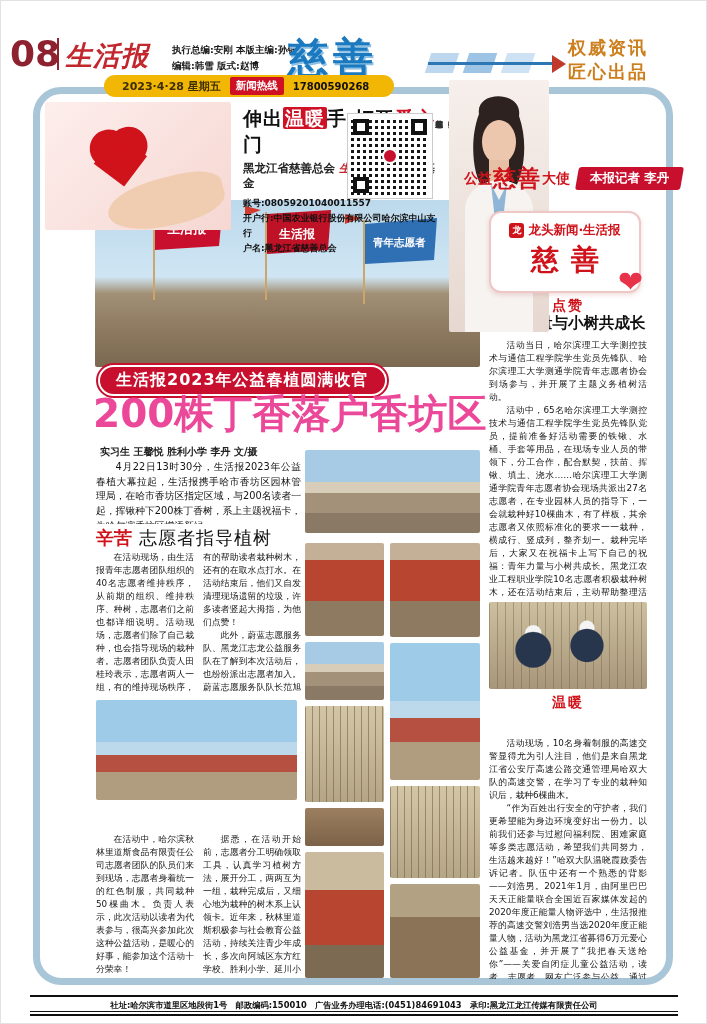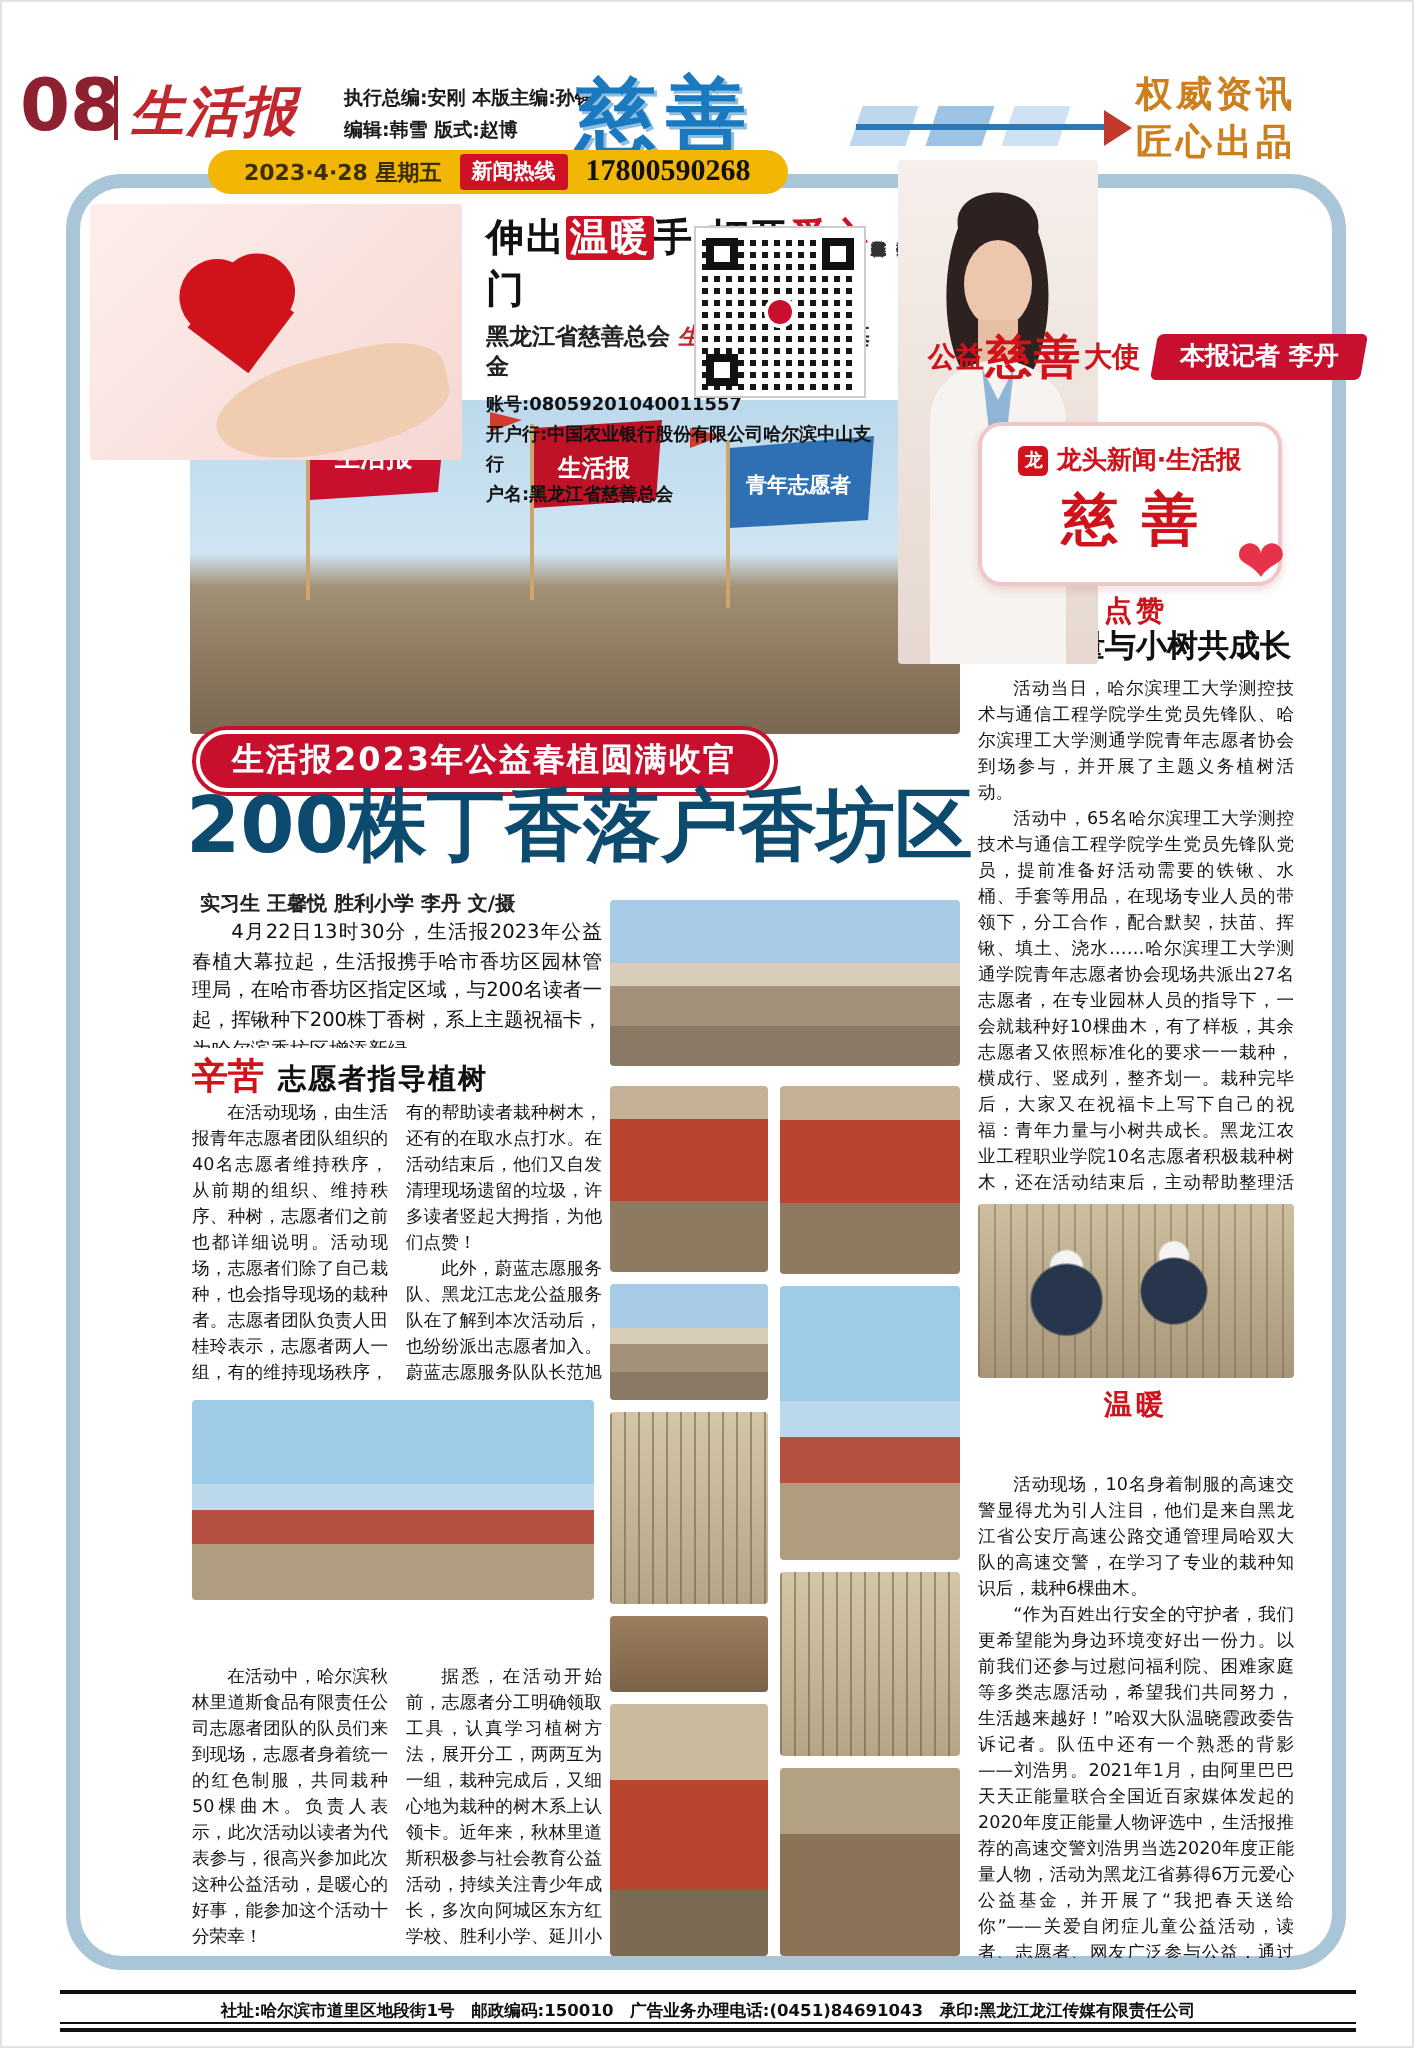--- a/index.html
+++ b/index.html
@@ -21,21 +21,21 @@
   .m-arrow .line{position:absolute;left:0;top:10px;width:124px;height:3px;background:#2e77b5;}
   .m-arrow .head{position:absolute;right:0;top:3px;width:0;height:0;
                  border-left:14px solid #c0392b;border-top:9px solid transparent;border-bottom:9px solid transparent;}
   .m-slogan{position:absolute;left:568px;top:36px;font-size:18px;font-weight:900;color:#cd7f1e;
             line-height:1.35;letter-spacing:2px;}
 
   .datebar{position:absolute;left:104px;top:75px;width:290px;height:22px;background:#f2b705;border-radius:11px;
            display:flex;align-items:center;gap:9px;padding-left:18px;box-sizing:border-box;z-index:3;}
   .datebar .d{font-size:11px;font-weight:700;color:#3c2e00;}
   .datebar .hot{background:#cf1125;color:#fff;font-size:10.5px;font-weight:700;padding:2px 6px;border-radius:2px;}
-  .datebar .num{font-size:15px;font-weight:700;color:#111;font-family:Liberation Serif, serif;}
+  .datebar .num{font-size:10px;font-weight:700;color:#111;}
 
   
   .frame{position:absolute;left:33px;top:87px;width:626px;height:884px;border:7px solid #a9c6d8;
          border-radius:28px;z-index:0;}
 
   
   .heartimg{position:absolute;left:45px;top:102px;width:186px;height:128px;z-index:1;overflow:hidden;
             background:linear-gradient(135deg,#fdeeec,#f6d7d2);border-radius:6px;}
   .hand{position:absolute;right:6px;bottom:4px;width:118px;height:48px;background:#f0cdb0;
         border-radius:55% 40% 45% 60%;transform:rotate(-14deg);}
@@ -94,30 +94,30 @@
             radial-gradient(circle at 62% 50%,#27364d 0 15%,transparent 16%),
             radial-gradient(circle at 28% 36%,#f4f4f4 0 6%,transparent 7%),
             radial-gradient(circle at 62% 30%,#f4f4f4 0 6%,transparent 7%),
             repeating-linear-gradient(90deg,rgba(110,92,64,.4) 0 1px,transparent 1px 8px),
             linear-gradient(180deg,#cdbf9f,#a8967a);}
   .flags{position:absolute;left:0;top:0;width:100%;height:100%;}
 
   
   .kicker{position:absolute;left:98px;top:365px;background:#c8102e;color:#fff;font-size:16px;font-weight:900;
           padding:3px 16px;border:2px solid #fff;box-shadow:0 0 0 2px #c8102e;border-radius:16px;letter-spacing:1px;z-index:2;}
-  .headline{position:absolute;left:93px;top:391px;width:392px;font-size:39px;font-weight:900;color:#0c4a6e;
+  .headline{position:absolute;left:93px;top:391px;width:392px;font-size:39px;font-weight:900;color:#ec4899;
             line-height:1.2;white-space:nowrap;z-index:2;}
   .byline{position:absolute;left:100px;top:445px;font-size:10px;color:#222;font-weight:700;}
   .lead{position:absolute;left:96px;top:460px;width:205px;height:64px;font-size:9.8px;line-height:1.5;
         text-align:justify;color:#111;overflow:hidden;}
   .lead p,.sec-body p,.r-body p{margin:0;text-indent:2em;}
 
   .sec-h{position:absolute;display:flex;gap:7px;align-items:baseline;white-space:nowrap;}
   .sec-k{color:#d0121a;font-size:18px;font-weight:900;}
-  .sec-t{color:#111;font-size:14px;font-weight:700;letter-spacing:1px;}
+  .sec-t{color:#111;font-size:18px;font-weight:400;letter-spacing:1px;}
   .sec-body{position:absolute;width:205px;column-count:2;column-gap:9px;font-size:8.8px;line-height:1.48;
             text-align:justify;color:#151515;overflow:hidden;}
 
   .r-k{position:absolute;left:489px;width:158px;text-align:center;font-size:14px;font-weight:900;color:#d0121a;letter-spacing:2px;}
   .r-t{position:absolute;left:489px;width:158px;text-align:center;font-weight:900;color:#111;}
   .r-body{position:absolute;left:489px;width:158px;font-size:8.8px;line-height:1.48;text-align:justify;
           color:#151515;overflow:hidden;}
 
   
   .footer{position:absolute;left:30px;top:995px;width:648px;border-top:2px solid #101010;padding-top:3px;

